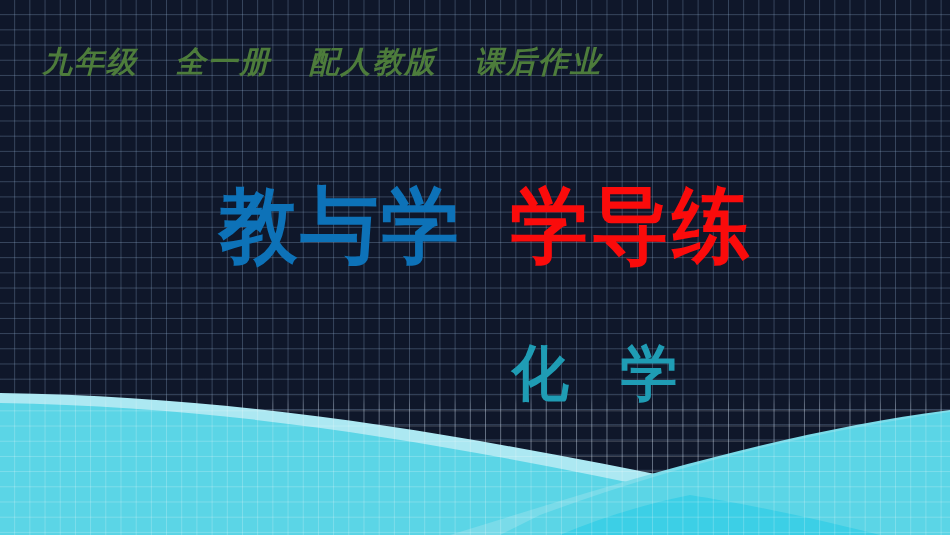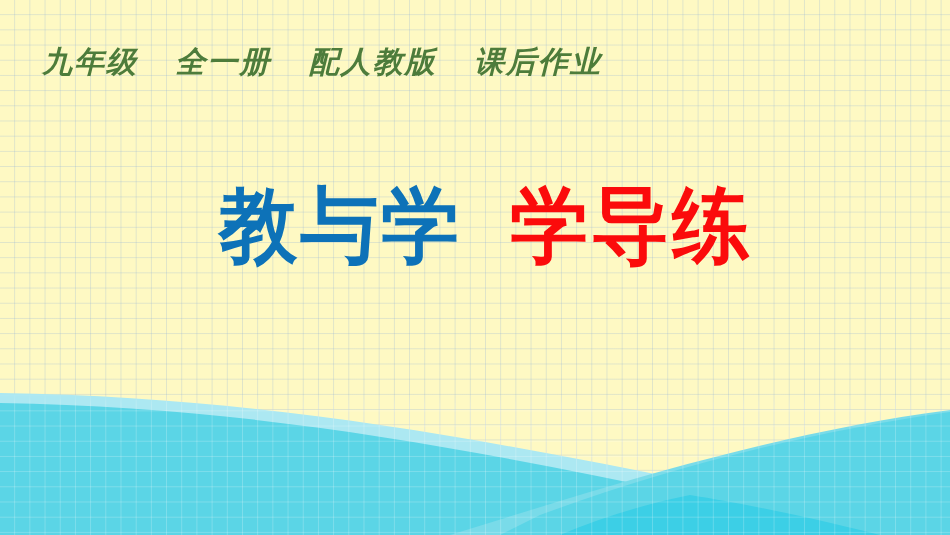--- a/index.html
+++ b/index.html
@@ -10,21 +10,21 @@
   }
   body {
     font-family: "Liberation Sans", "DejaVu Sans", sans-serif;
   }
 
   .slide {
     position: relative;
     width: 950px;
     height: 535px;
     overflow: hidden;
-    background: #fef9c3;
+    background: #0f172a;
   }
 
   
   .grid-bg {
     position: absolute;
     inset: 0;
     background-image:
       linear-gradient(to right, rgba(150,180,215,0.30) 1px, transparent 1px),
       linear-gradient(to bottom, rgba(150,180,215,0.30) 1px, transparent 1px);
     background-size: 15.2px 15.2px;
@@ -150,15 +150,18 @@
   <div class="grid-over"></div>
 
   <div class="content">
 
     <div class="eyebrow">九年级   全一册   配人教版   课后作业</div>
 
     <div class="title-row">
       <span class="title-main t-blue">教与学</span><span class="title-gap"></span><span class="title-main t-red">学导练</span>
     </div>
 
+    <div class="subtitle">
+      <span class="subtitle-inner">化  学</span>
+    </div>
 
   </div>
 </div>
 
 </body></html>

